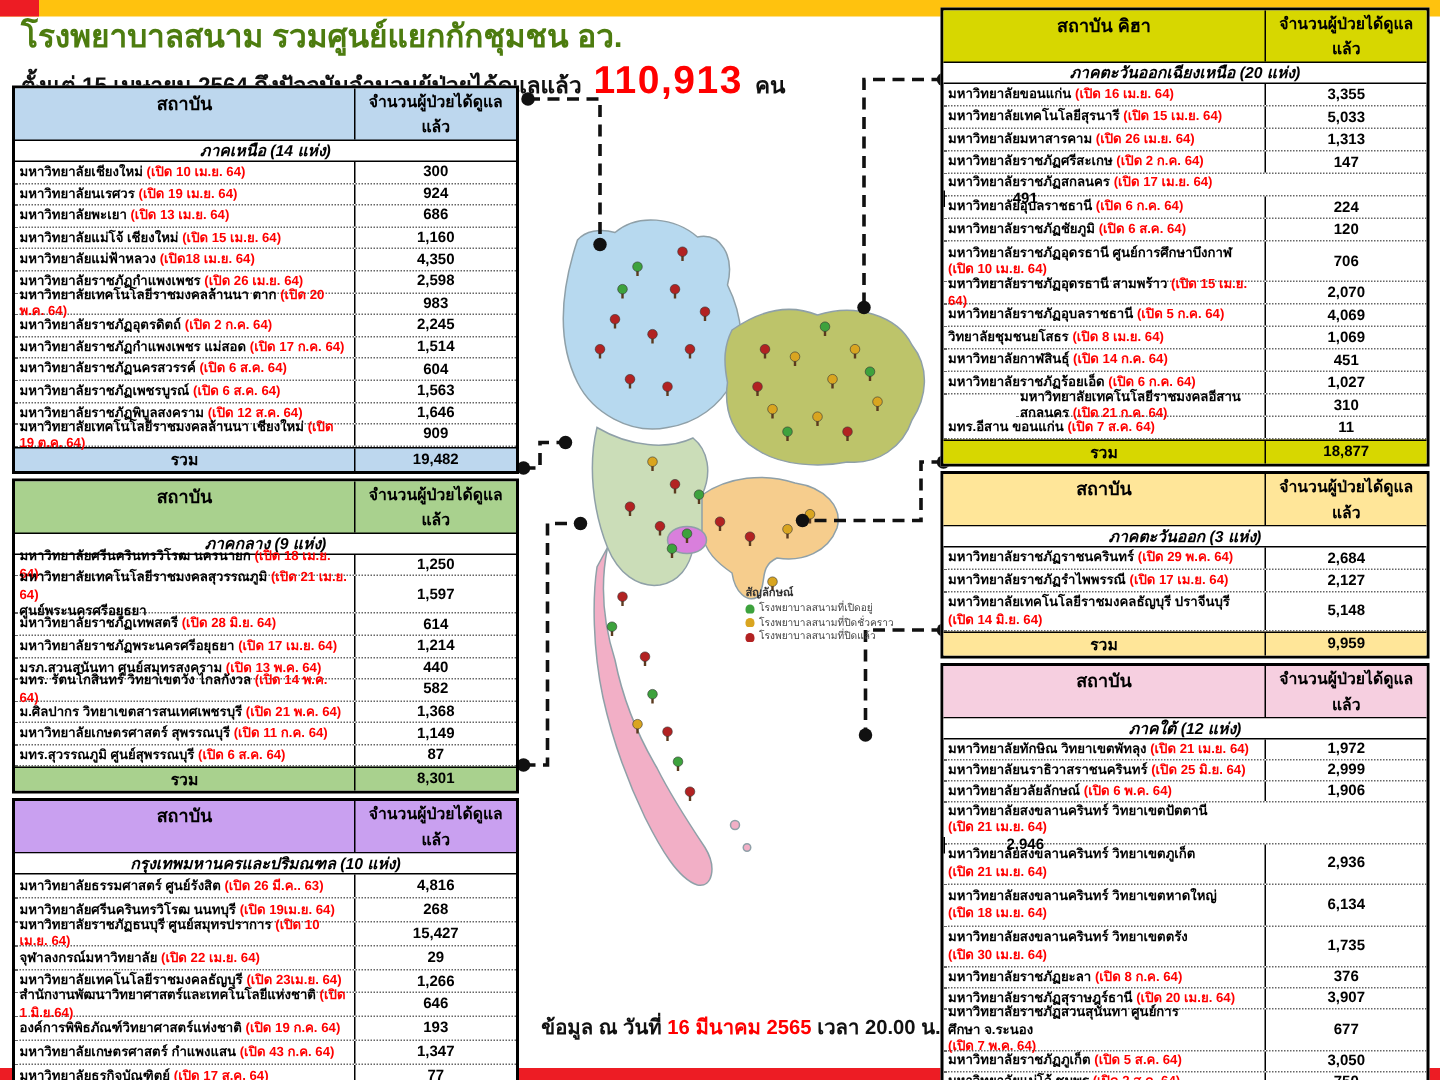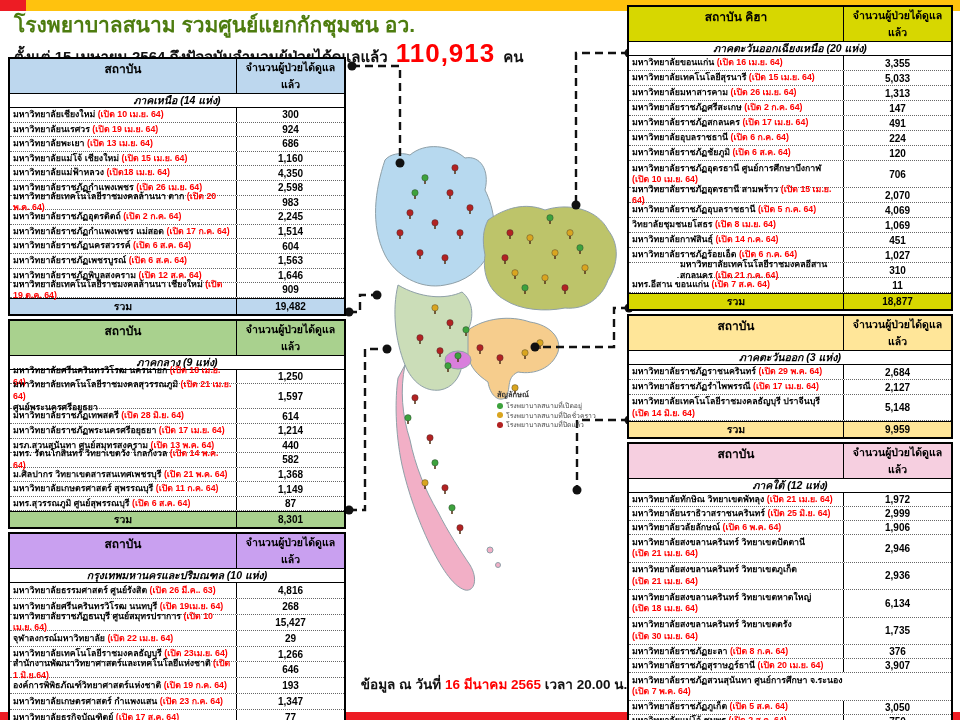--- a/index.html
+++ b/index.html
@@ -498,21 +498,21 @@
         <div class="rval">646</div>
       </div>
       <div class="row" style="height: 15.8px;">
         <div class="rname">
           <span>องค์การพิพิธภัณฑ์วิทยาศาสตร์แห่งชาติ  <span class="rdate">(เปิด  19 ก.ค. 64)</span></span>
         </div>
         <div class="rval">193</div>
       </div>
       <div class="row" style="height: 15.8px;">
         <div class="rname">
-          <span>มหาวิทยาลัยเกษตรศาสตร์  กำแพงแสน  <span class="rdate">(เปิด 23 ก.ค. 64)</span></span>
+          <span>มหาวิทยาลัยเกษตรศาสตร์  กำแพงแสน  <span class="rdate">(เปิด 43 ก.ค. 64)</span></span>
         </div>
         <div class="rval">1,347</div>
       </div>
       <div class="row" style="height: 15.8px;">
         <div class="rname">
           <span>มหาวิทยาลัยธุรกิจบัณฑิตย์  <span class="rdate">(เปิด 17 ส.ค. 64)</span></span>
         </div>
         <div class="rval">77</div>
       </div>
     </div>
@@ -541,21 +541,21 @@
           <span>มหาวิทยาลัยมหาสารคาม  <span class="rdate">(เปิด 26 เม.ย. 64)</span></span>
         </div>
         <div class="rval">1,313</div>
       </div>
       <div class="row" style="height: 15px;">
         <div class="rname">
           <span>มหาวิทยาลัยราชภัฏศรีสะเกษ  <span class="rdate">(เปิด 2 ก.ค. 64)</span></span>
         </div>
         <div class="rval">147</div>
       </div>
-      <div class="row" style="height: 15px;">
+      <div class="row" style="height: 15px; flex-direction: column;">
         <div class="rname">
           <span>มหาวิทยาลัยราชภัฏสกลนคร  <span class="rdate">(เปิด 17 เม.ย. 64)</span></span>
         </div>
         <div class="rval">491</div>
       </div>
       <div class="row" style="height: 15px;">
         <div class="rname">
           <span>มหาวิทยาลัยอุบลราชธานี  <span class="rdate">(เปิด 6 ก.ค. 64)</span></span>
         </div>
         <div class="rval">224</div>
@@ -667,21 +667,21 @@
           <span>มหาวิทยาลัยนราธิวาสราชนครินทร์  <span class="rdate">(เปิด 25 มิ.ย. 64)</span></span>
         </div>
         <div class="rval">2,999</div>
       </div>
       <div class="row" style="height: 14px;">
         <div class="rname">
           <span>มหาวิทยาลัยวลัยลักษณ์  <span class="rdate">(เปิด 6 พ.ค. 64)</span></span>
         </div>
         <div class="rval">1,906</div>
       </div>
-      <div class="row" style="height: 27.5px;">
+      <div class="row" style="height: 27.5px; flex-direction: column;">
         <div class="rname">
           <span>มหาวิทยาลัยสงขลานครินทร์  วิทยาเขตปัตตานี</span>
           <span class="rdate">(เปิด 21 เม.ย. 64)</span>
         </div>
         <div class="rval">2,946</div>
       </div>
       <div class="row" style="height: 27.5px;">
         <div class="rname">
           <span>มหาวิทยาลัยสงขลานครินทร์  วิทยาเขตภูเก็ต</span>
           <span class="rdate">(เปิด 21 เม.ย. 64)</span>
@@ -712,20 +712,21 @@
         <div class="rname">
           <span>มหาวิทยาลัยราชภัฏสุราษฎร์ธานี  <span class="rdate">(เปิด 20 เม.ย.  64)</span></span>
         </div>
         <div class="rval">3,907</div>
       </div>
       <div class="row" style="height: 27.5px; gap: 42px;">
         <div class="rname">
           <span>มหาวิทยาลัยราชภัฏสวนสุนันทา  ศูนย์การศึกษา  จ.ระนอง</span>
           <span class="rdate">(เปิด 7 พ.ค. 64)</span>
         </div>
+        <div class="rval">677</div>
       </div>
       <div class="row" style="height: 14px; gap: 39px;">
         <div class="rname">
           <span>มหาวิทยาลัยราชภัฏภูเก็ต  <span class="rdate">(เปิด 5 ส.ค.  64)</span></span>
         </div>
         <div class="rval">3,050</div>
       </div>
       <div class="row" style="height: 14px;">
         <div class="rname">
           <span>มหาวิทยาลัยแม่โจ้  ชุมพร  <span class="rdate">(เปิด 2 ส.ค.  64)</span></span>

